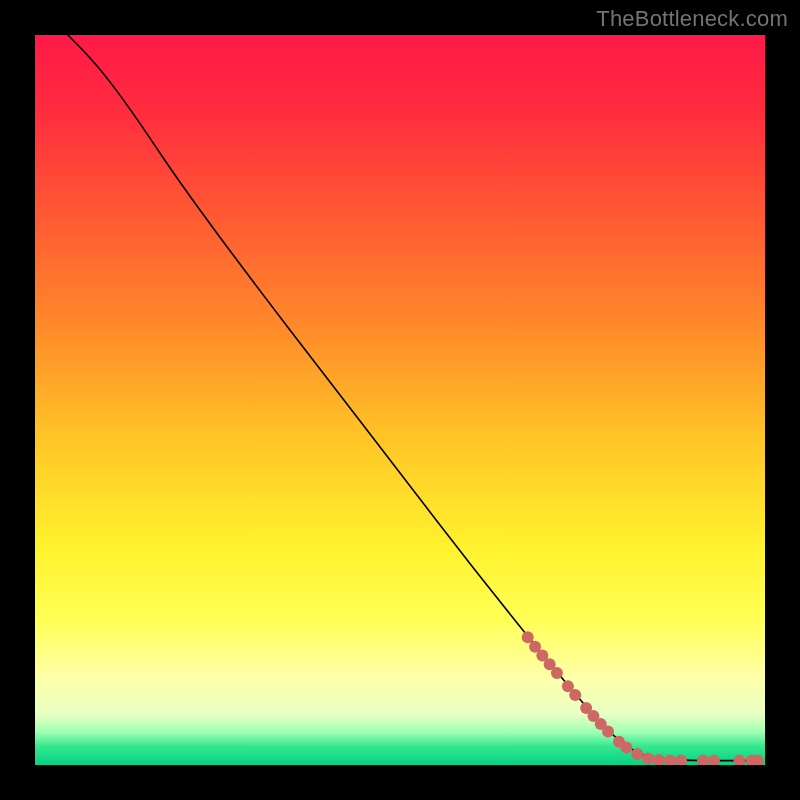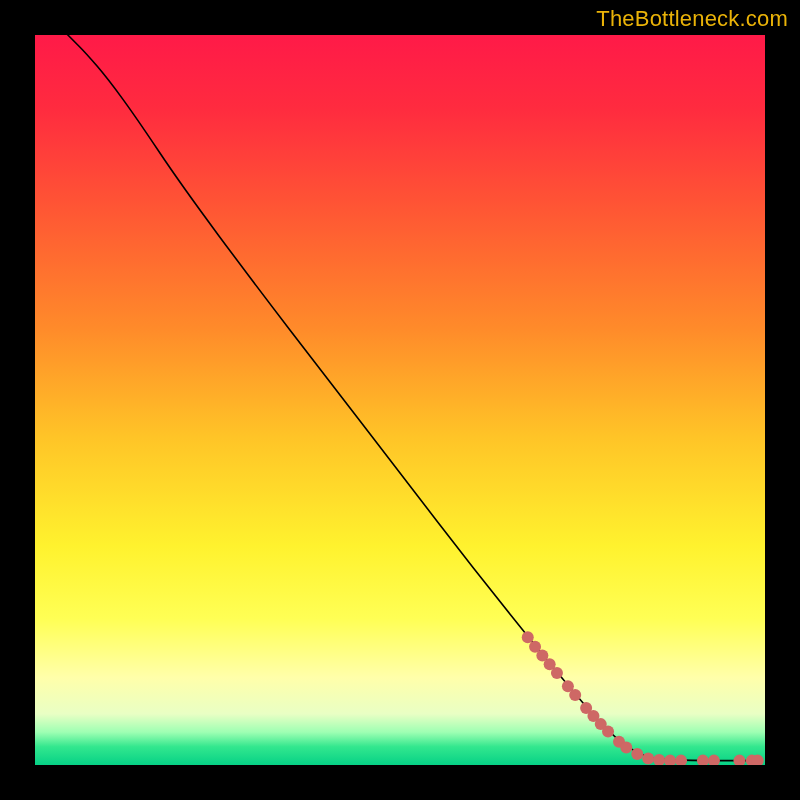--- a/index.html
+++ b/index.html
@@ -21,21 +21,21 @@
     left: 35px;
     top: 35px;
     width: 730px;
     height: 730px;
     overflow: hidden;
   }
   .watermark {
     position: absolute;
     top: 6px;
     right: 12px;
-    color: #eab308;
+    color: #737373;
     font-size: 22px;
     letter-spacing: 0.2px;
     white-space: nowrap;
   }
   .svg-layer {
     position: absolute;
     left: 0;
     top: 0;
     width: 730px;
     height: 730px;

